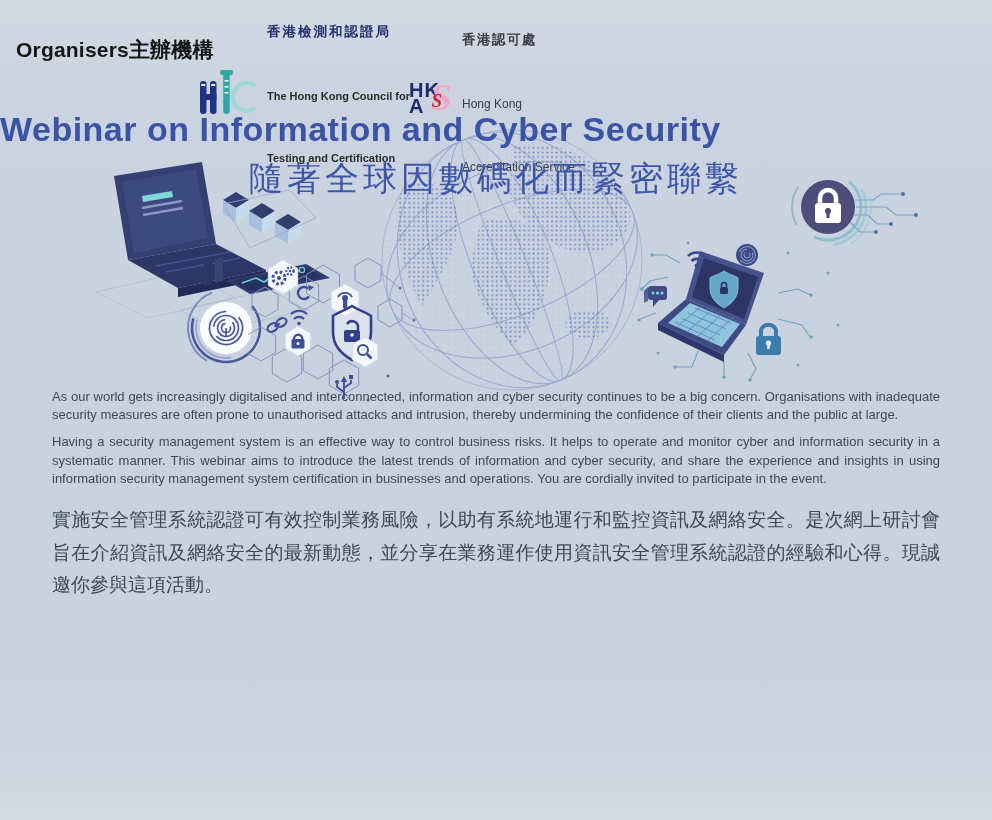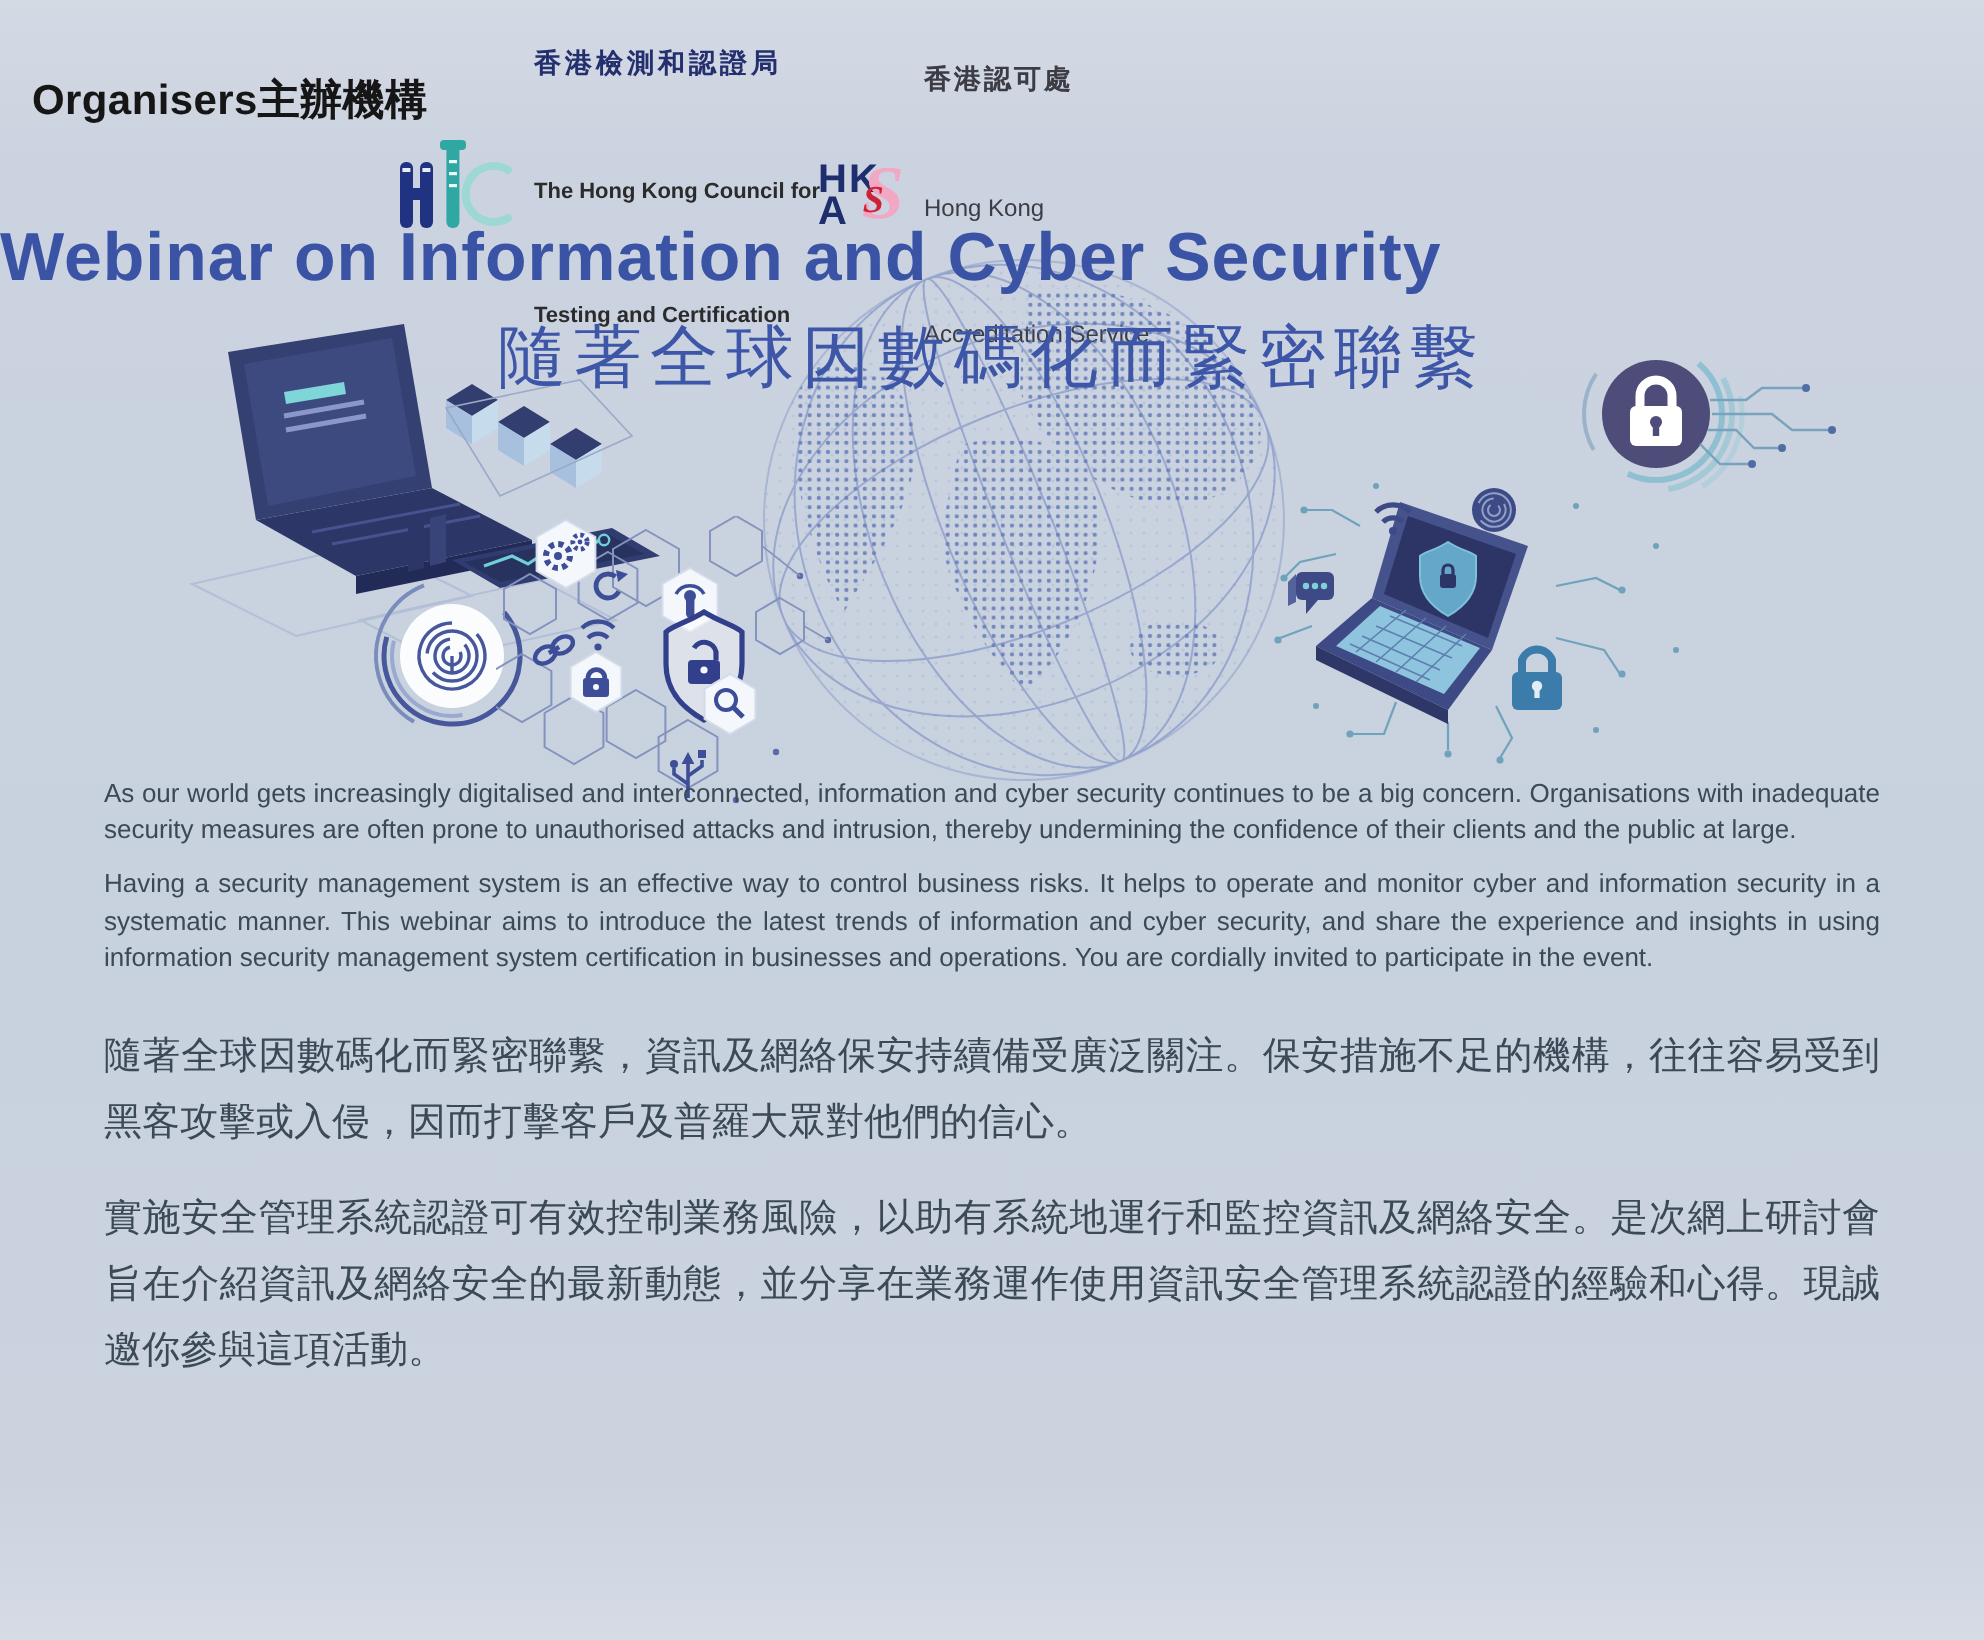--- a/index.html
+++ b/index.html
@@ -382,17 +382,16 @@
       <rect x="139.2" y="110" width="2.6" height="6" fill="#dfeef6"></rect>
     </g>
   </svg>
 
   <h1 class="title-en">Webinar on Information and Cyber Security</h1>
   <h2 class="title-zh">隨著全球因數碼化而緊密聯繫</h2>
 
   <div class="bodytext">
     <p class="p-en">As our world gets increasingly digitalised and interconnected, information and cyber security continues to be a big concern. Organisations with inadequate security measures are often prone to unauthorised attacks and intrusion, thereby undermining the confidence of their clients and the public at large.</p>
     <p class="p-en gap-a">Having a security management system is an effective way to control business risks. It helps to operate and monitor cyber and information security in a systematic manner. This webinar aims to introduce the latest trends of information and cyber security, and share the experience and insights in using information security management system certification in businesses and operations. You are cordially invited to participate in the event.</p>
-    <p class="p-zh gap-b">隨著全球因數碼化而緊密聯繫，資訊及網絡保安持續備受廣泛關注。保安措施不足的機構，往往容易受到黑客攻擊或入侵，因而打擊客戶及普羅大眾對他們的信心。</p>
     <p class="p-zh gap-c">實施安全管理系統認證可有效控制業務風險，以助有系統地運行和監控資訊及網絡安全。是次網上研討會旨在介紹資訊及網絡安全的最新動態，並分享在業務運作使用資訊安全管理系統認證的經驗和心得。現誠邀你參與這項活動。</p>
   </div>
 
 </div>
 
 </body></html>

